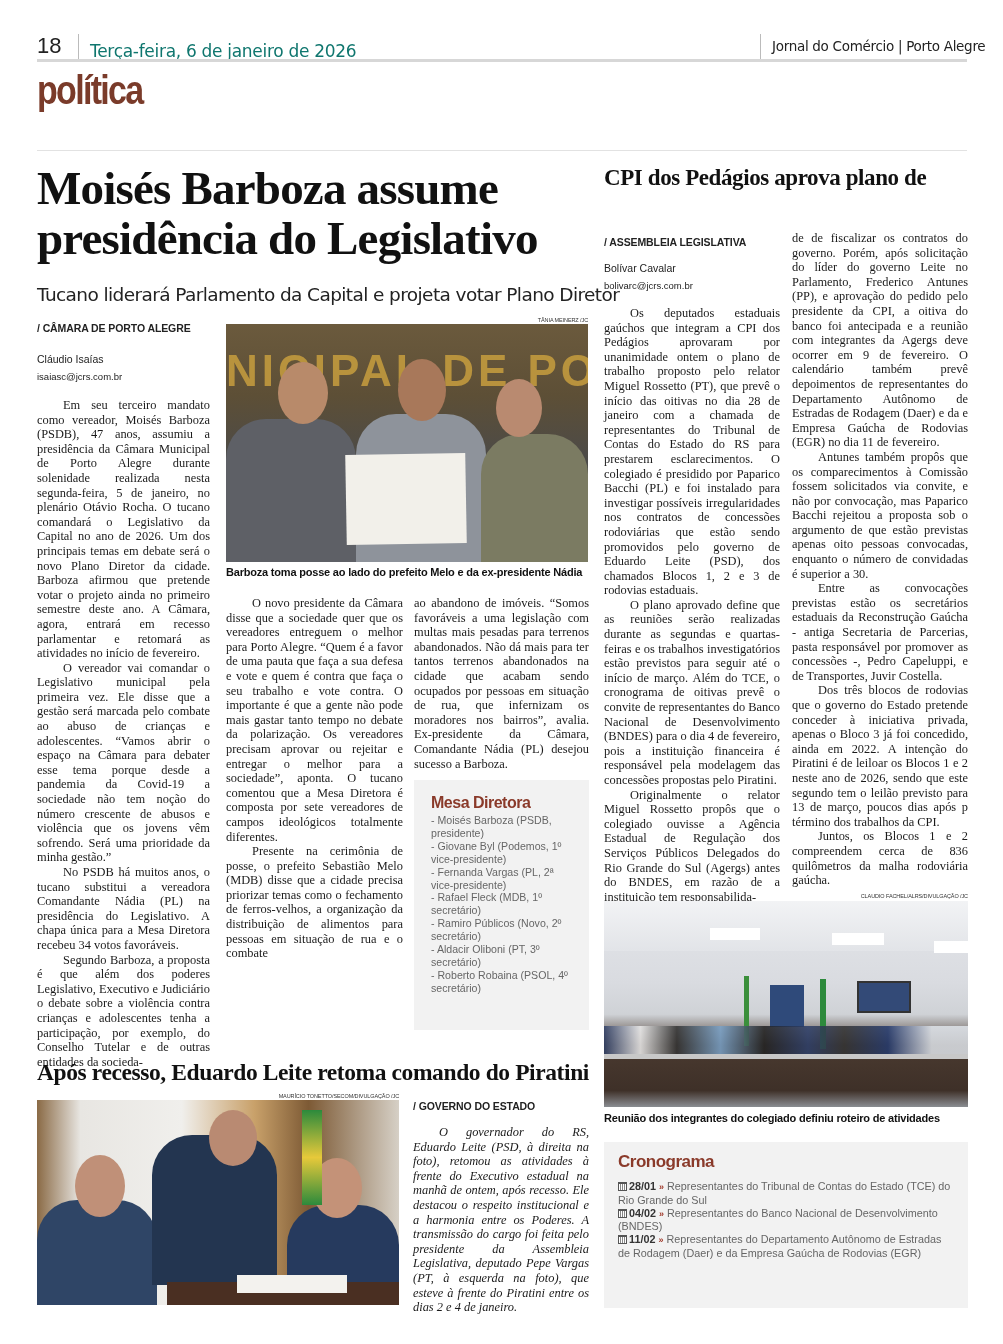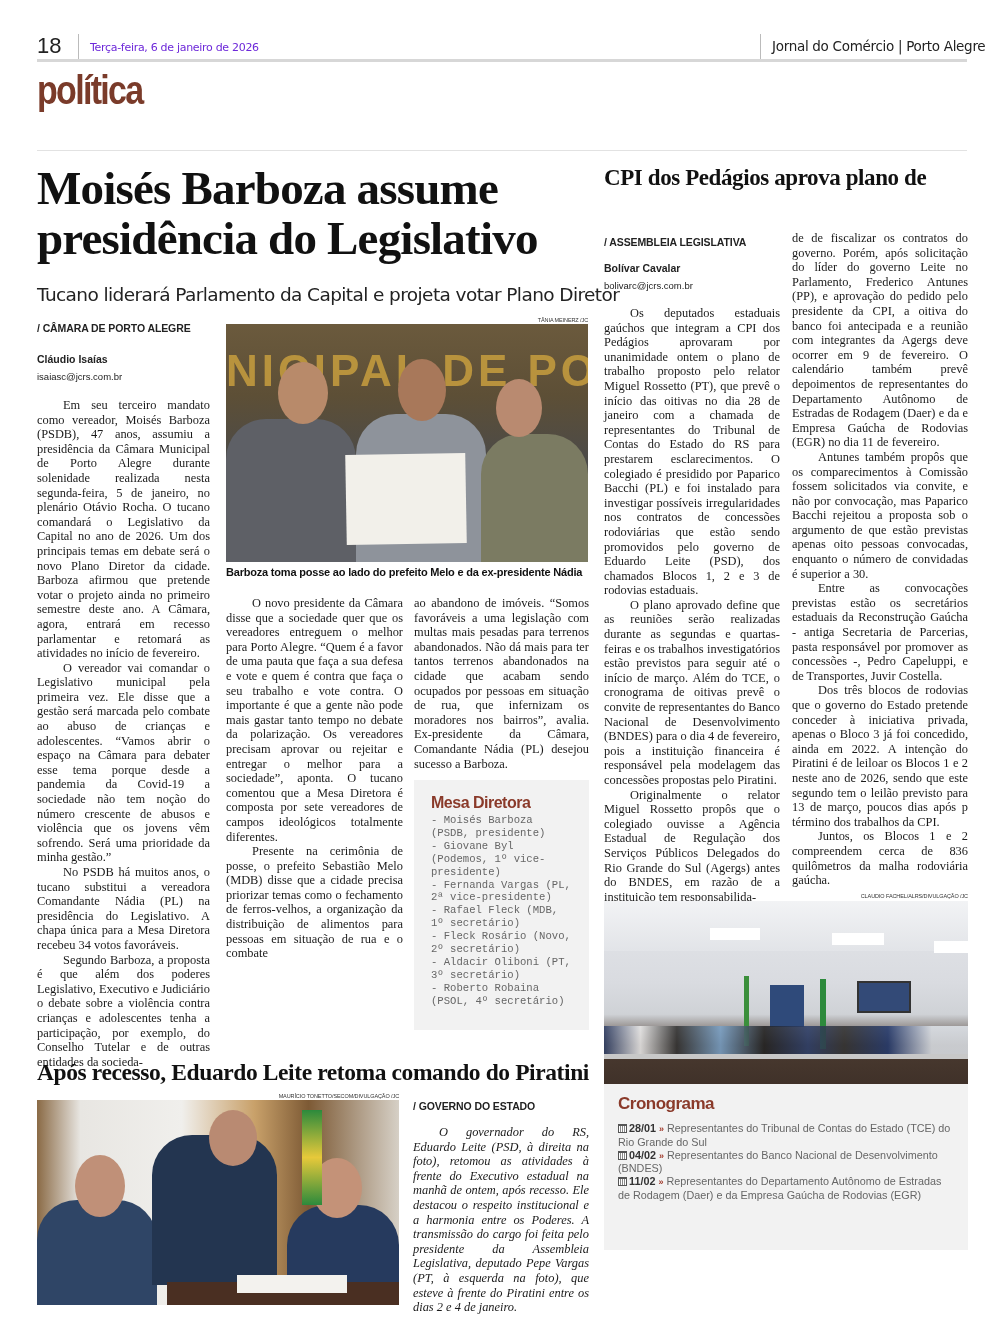--- a/index.html
+++ b/index.html
@@ -3,46 +3,46 @@
 <meta charset="utf-8">
 <style>
   * { box-sizing: border-box; margin: 0; padding: 0; }
   body { width: 1003px; height: 1344px; background: #ffffff; font-family: "Liberation Serif", serif; color: #1a1a1a; position: relative; overflow: hidden; }
   .abs { position: absolute; }
   .sans { font-family: "Liberation Sans", sans-serif; }
 
   
   .page-num { left: 37px; top: 33px; font-size: 22px; font-family: "Liberation Sans", sans-serif; color: #222; }
   .hdr-vsep1 { left: 78px; top: 34px; width: 1px; height: 26px; background: #bbb; }
-  .hdr-date { left: 90px; top: 41px; font-size: 11px; font-family: "DejaVu Sans", sans-serif; color: #6d28d9; letter-spacing: -0.3px; }
+  .hdr-date { left: 90px; top: 41px; font-size: 17px; font-family: "DejaVu Sans", sans-serif; color: #0f766e; letter-spacing: -0.3px; }
   .hdr-vsep2 { left: 760px; top: 34px; width: 1px; height: 26px; background: #bbb; }
   .hdr-paper { left: 772px; top: 38px; font-size: 13.5px; font-family: "DejaVu Sans", sans-serif; color: #222; letter-spacing: -0.3px; }
   .hdr-rule { left: 37px; top: 59px; width: 930px; height: 3px; background: #d7d7d7; }
   .section { left: 37px; top: 68px; font-size: 40px; font-weight: bold; font-family: "Liberation Sans", sans-serif; color: #7a3b2a; letter-spacing: -2px; transform: scaleX(0.85); transform-origin: left; }
   .sec-rule { left: 37px; top: 150px; width: 930px; height: 1px; background: #e2e2e2; }
 
   
   .h1 { left: 37px; top: 163px; width: 560px; font-size: 47px; line-height: 50px; font-weight: bold; font-family: "Liberation Serif", serif; color: #111; letter-spacing: -0.8px; }
   .deck { left: 37px; top: 284px; font-size: 18.5px; font-family: "DejaVu Sans", sans-serif; color: #222; letter-spacing: -0.6px; }
   .kicker { font-family: "Liberation Sans", sans-serif; font-weight: bold; font-size: 10.5px; color: #222; letter-spacing: -0.1px; text-align: right; }
-  .byline { font-family: "Liberation Sans", sans-serif; font-weight: bold; font-size: 10.5px; color: #222; }
+  .byline { font-family: "Liberation Sans", sans-serif; font-weight: normal; font-size: 10.5px; color: #222; }
   .email { font-family: "Liberation Sans", sans-serif; font-size: 9.5px; color: #222; }
 
   .col { font-family: "Liberation Serif", serif; font-size: 12.4px; line-height: 14.6px; text-align: justify; color: #1a1a1a; hyphens: auto; }
   .col p { text-indent: 26px; }
 
   .credit { font-family: "Liberation Sans", sans-serif; font-size: 5.5px; color: #333; text-align: right; letter-spacing: -0.1px; }
   .caption { font-family: "Liberation Sans", sans-serif; font-weight: bold; font-size: 11px; color: #111; letter-spacing: -0.2px; }
 
   .photo { overflow: hidden; }
 
   
   .box { background: #f2f2f2; }
   .box-title { font-family: "Liberation Sans", sans-serif; font-weight: bold; font-size: 16px; color: #8a3a2a; letter-spacing: -0.5px; }
-  .box-list { font-family: Liberation Mono, monospace; font-size: 10.6px; line-height: 12.9px; color: #666; }
+  .box-list { font-family: Liberation Sans, sans-serif; font-size: 10.6px; line-height: 12.9px; color: #666; }
 
   .h2 { font-family: "Liberation Serif", serif; font-weight: bold; color: #111; letter-spacing: -0.4px; }
   .italic-col { font-family: "Liberation Serif", serif; font-style: italic; font-size: 12.4px; line-height: 14.6px; text-align: justify; color: #1a1a1a; }
   .italic-col p { text-indent: 26px; }
 
   .crono-item { font-family: "Liberation Sans", sans-serif; font-size: 10.8px; line-height: 12.8px; color: #666; }
   .crono-date { font-weight: bold; color: #333; }
   .cal-icon { display: inline-block; width: 9px; height: 9px; border: 1px solid #555; border-top-width: 2.5px; margin-right: 2px; vertical-align: -1px; background: repeating-linear-gradient(90deg,#fff 0 1px,#888 1px 2px); }
   .arrow-icon { color: #a0392a; font-size: 9px; font-weight: bold; margin: 0 3px; }
 </style>
@@ -97,21 +97,21 @@
   <p style="text-indent:0">ao abandono de imóveis. “Somos favoráveis a uma legislação com multas mais pesadas para terrenos abandonados. Não dá mais para ter tantos terrenos abandonados na cidade que acabam sendo ocupados por pessoas em situação de rua, que infernizam os moradores nos bairros”, avalia. Ex-presidente da Câmara, Comandante Nádia (PL) desejou sucesso a Barboza.</p>
 </div>
 
 <div class="abs box" style="left:414px;top:780px;width:175px;height:250px;padding:14px 14px 0 17px;">
   <div class="box-title">Mesa Diretora</div>
   <div class="box-list" style="margin-top:2px;">
     <div>- Moisés Barboza (PSDB, presidente)</div>
     <div>- Giovane Byl (Podemos, 1º vice-presidente)</div>
     <div>- Fernanda Vargas (PL, 2ª vice-presidente)</div>
     <div>- Rafael Fleck (MDB, 1º secretário)</div>
-    <div>- Fleck Rosário (Novo, 2º secretário)</div>
+    <div>- Ramiro Públicos (Novo, 2º secretário)</div>
     <div>- Aldacir Oliboni (PT, 3º secretário)</div>
     <div>- Roberto Robaina (PSOL, 4º secretário)</div>
   </div>
 </div>
 
 <div class="abs h2" style="left:604px;top:164px;width:365px;font-size:23px;line-height:28px;">
   <div>CPI dos Pedágios aprova plano de</div>
 </div>
 <div class="abs kicker" style="left:604px;top:236px;">/ ASSEMBLEIA LEGISLATIVA</div>
 <div class="abs byline" style="left:604px;top:262px;">Bolívar Cavalar</div>
@@ -139,21 +139,21 @@
   <div class="abs" style="left:330px;top:40px;width:34px;height:12px;background:#fff;"></div>
   <div class="abs" style="left:166px;top:84px;width:34px;height:42px;background:#2f4a7a;"></div>
   <div class="abs" style="left:253px;top:80px;width:54px;height:32px;background:#334a77;border:2px solid #333;"></div>
   <div class="abs" style="left:140px;top:75px;width:5px;height:70px;background:#3b8f3b;"></div>
   <div class="abs" style="left:216px;top:78px;width:6px;height:70px;background:#2d8a3c;"></div>
   <div class="abs" style="left:0;top:125px;width:364px;height:28px;background:linear-gradient(90deg,#2f3f66 0%,#eee 10%,#333 20%,#7aa2c8 32%,#222 44%,#2d3f6a 56%,#333 66%,#243a6e 78%,#dfe4ea 90%);opacity:0.85;"></div>
   <div class="abs" style="left:0;top:153px;width:364px;height:5px;background:#c8c8c8;"></div>
 </div>
 <div class="abs caption" style="left:604px;top:1112px;width:364px;">Reunião dos integrantes do colegiado definiu roteiro de atividades</div>
 
-<div class="abs box" style="left:604px;top:1084px;width:364px;height:166px;padding:10px 12px 0 14px;">
+<div class="abs box" style="left:604px;top:1142px;width:364px;height:166px;padding:10px 12px 0 14px;">
   <div class="box-title" style="font-size:17px;">Cronograma</div>
   <div class="crono-item" style="margin-top:8px;">
     <span class="cal-icon"></span><span class="crono-date">28/01</span><span class="arrow-icon">»</span><span>Representantes do Tribunal de Contas do Estado (TCE) do Rio Grande do Sul</span>
   </div>
   <div class="crono-item">
     <span class="cal-icon"></span><span class="crono-date">04/02</span><span class="arrow-icon">»</span><span>Representantes do Banco Nacional de Desenvolvimento (BNDES)</span>
   </div>
   <div class="crono-item">
     <span class="cal-icon"></span><span class="crono-date">11/02</span><span class="arrow-icon">»</span><span>Representantes do Departamento Autônomo de Estradas de Rodagem (Daer) e da Empresa Gaúcha de Rodovias (EGR)</span>
   </div>

